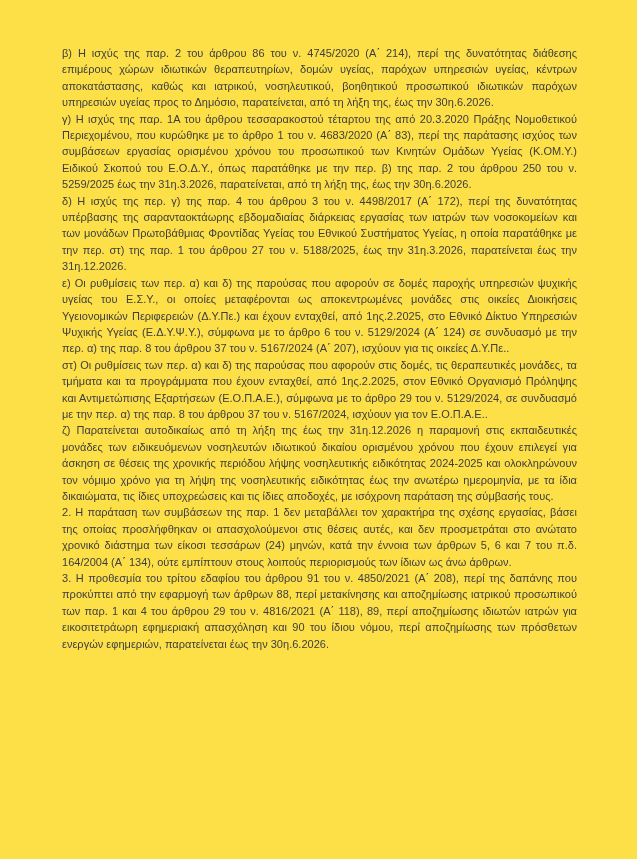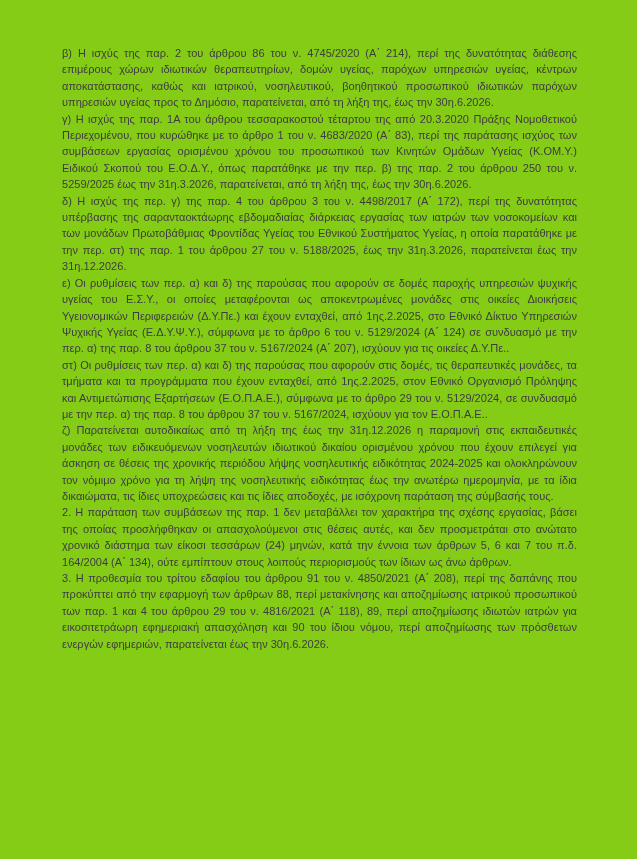--- a/index.html
+++ b/index.html
@@ -9,21 +9,21 @@
   }
   body {
     width: 637px;
     height: 859px;
     font-family: "Liberation Sans", "DejaVu Sans", sans-serif;
   }
   .page {
     position: relative;
     width: 637px;
     height: 859px;
-    background: #84cc16;
+    background: #fde047;
     overflow: hidden;
   }
   .text-block {
     position: absolute;
     left: 62px;
     top: 45px;
     width: 515px;
     color: #3d3d3f;
     font-size: 11px;
     line-height: 16.4px;

